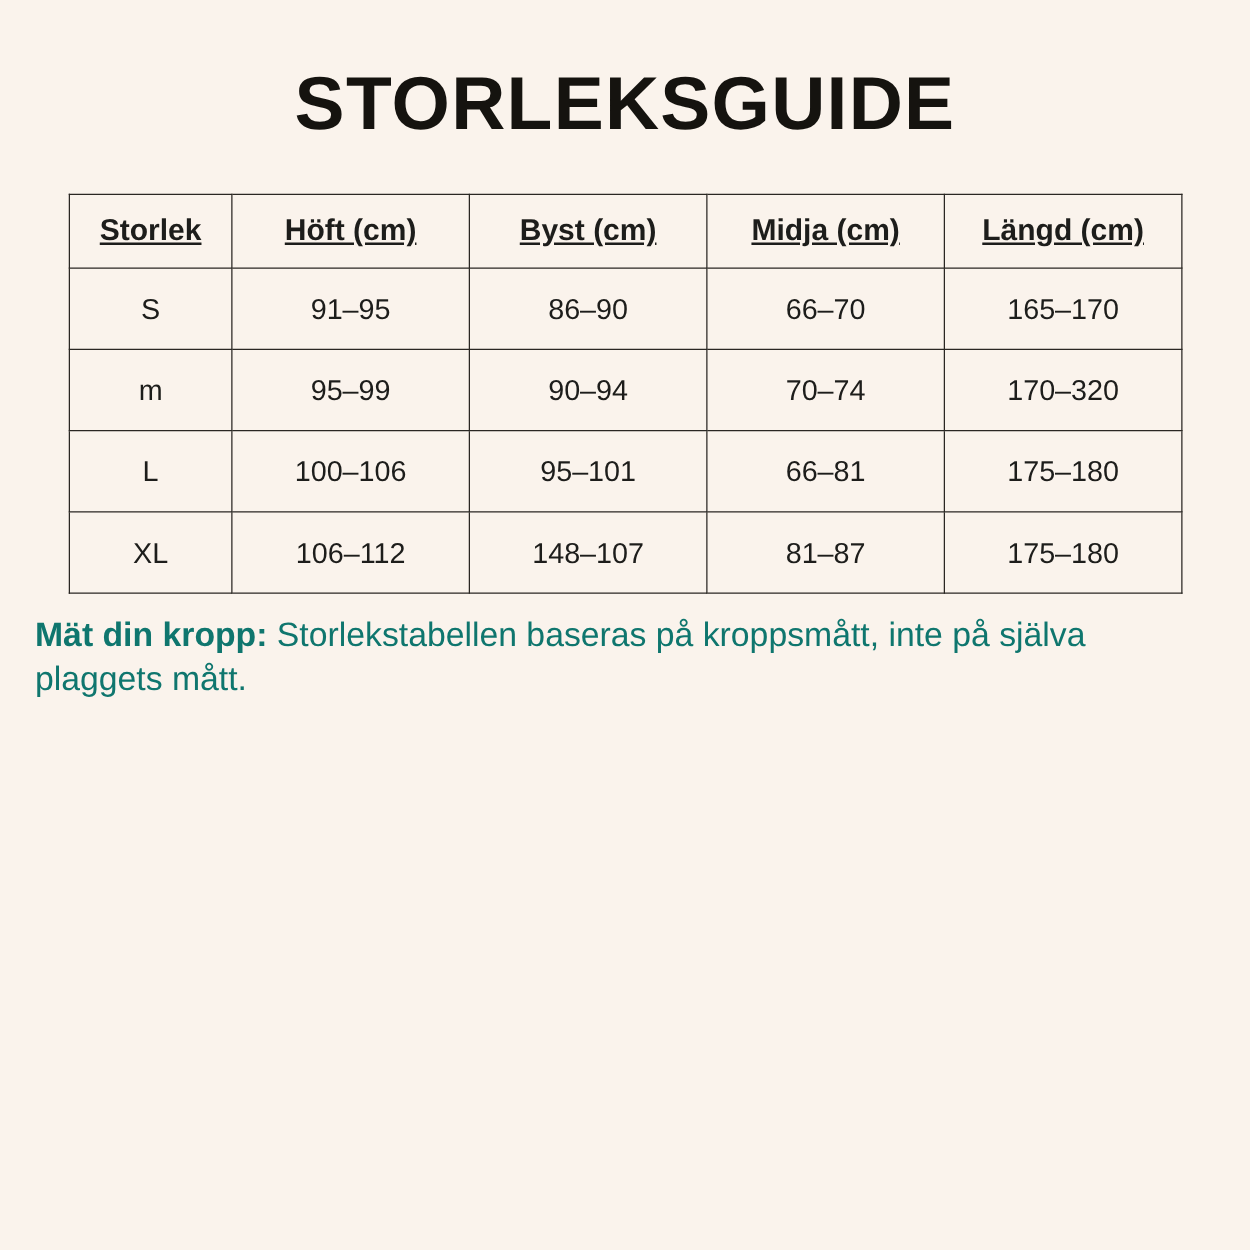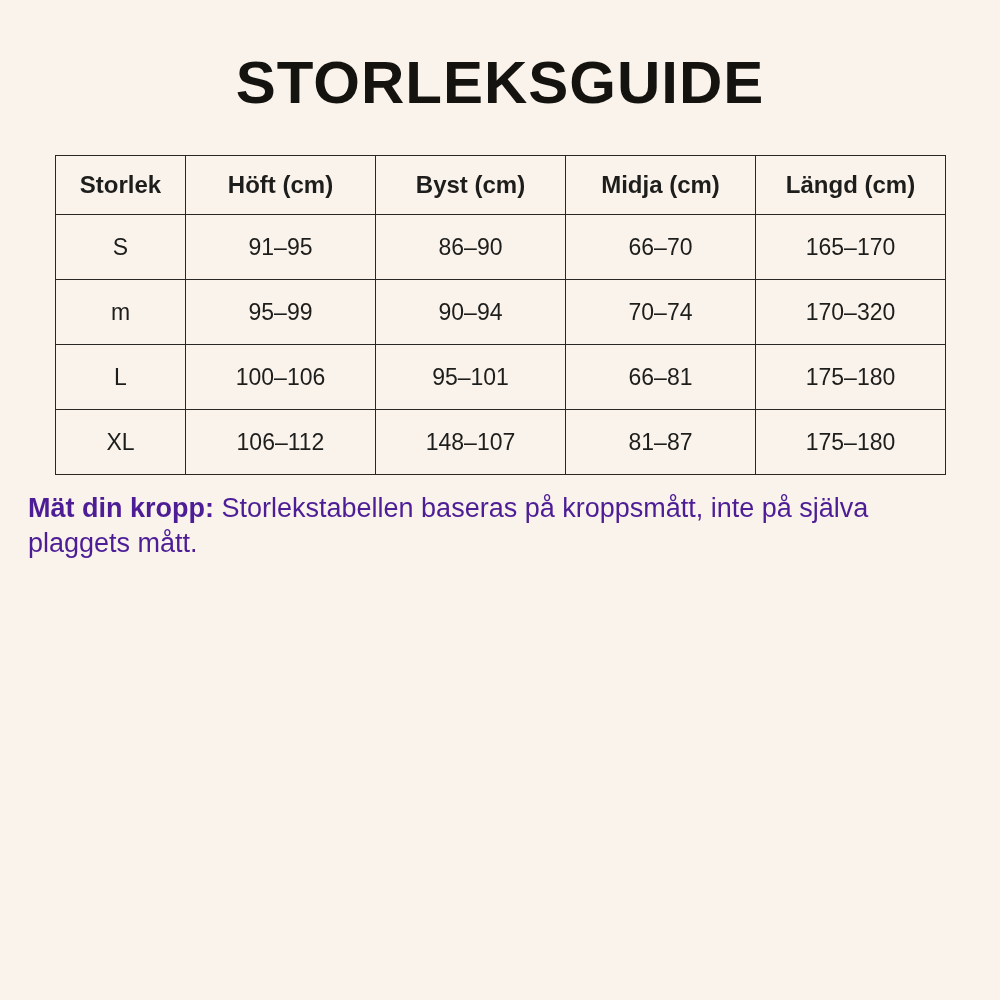--- a/index.html
+++ b/index.html
@@ -45,31 +45,32 @@
     font-size: 23px;
     color: #1d1d1b;
     height: 64px;
     padding: 0 4px;
     font-weight: normal;
   }
   table.size-table thead th {
     font-weight: bold;
     font-size: 24px;
     height: 58px;
+    text-decoration: underline;
   }
   table.size-table col.c0 { width: 130px; }
   table.size-table col.c1 { width: 190px; }
   table.size-table col.c2 { width: 190px; }
   table.size-table col.c3 { width: 190px; }
   table.size-table col.c4 { width: 190px; }
   .notes {
     margin: 16px 28px 0 28px;
     font-size: 27px;
     line-height: 1.28;
-    color: #4c1d95;
+    color: #0f766e;
   }
   .notes p {
     margin: 0 0 2px 0;
   }
   .notes .lead {
     font-weight: bold;
   }
 </style>
 </head>
 <body>

